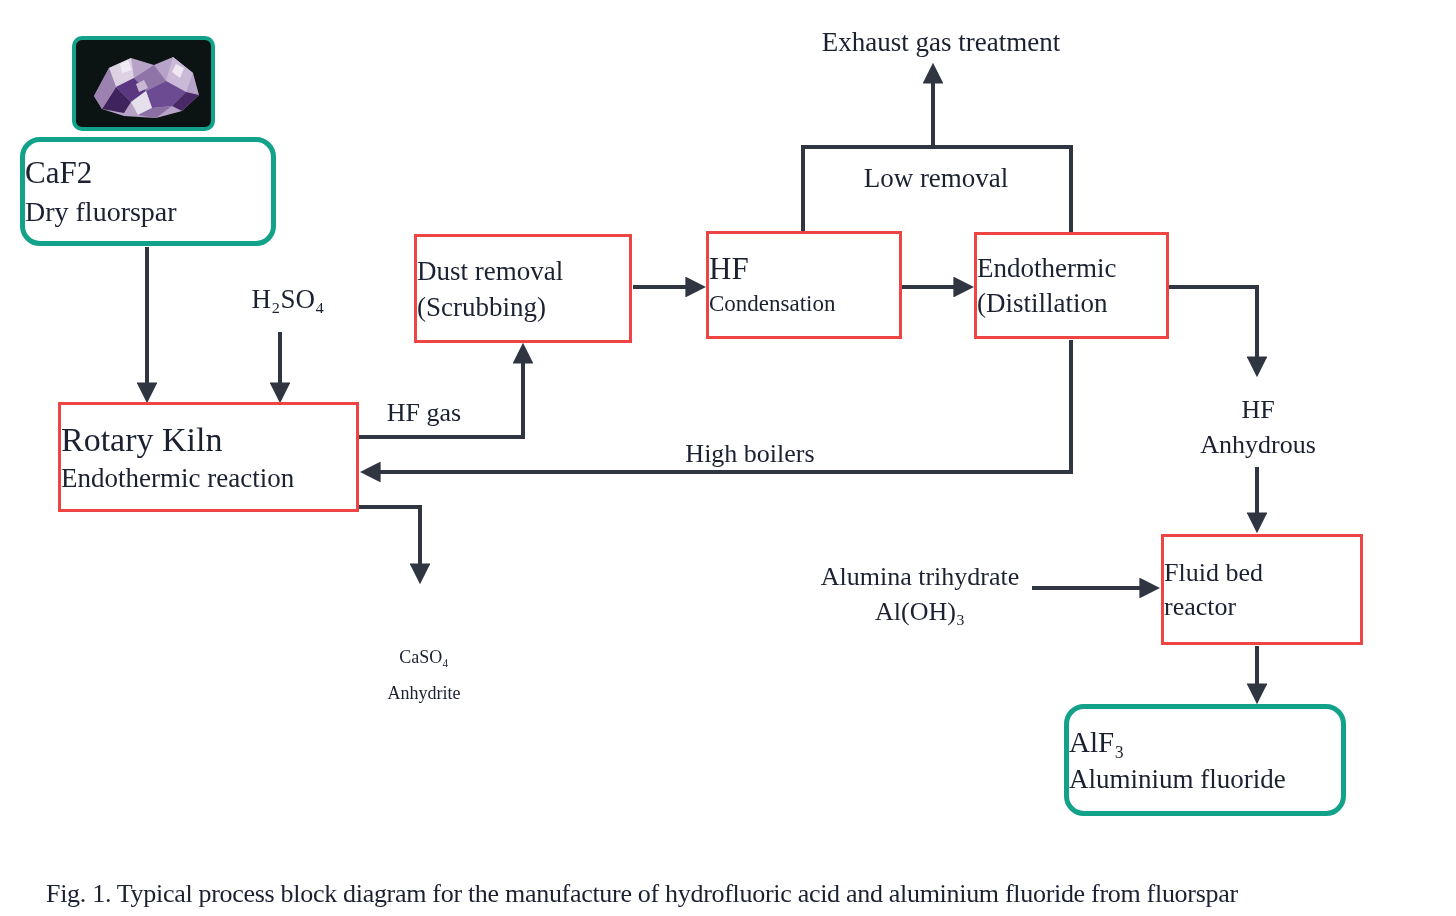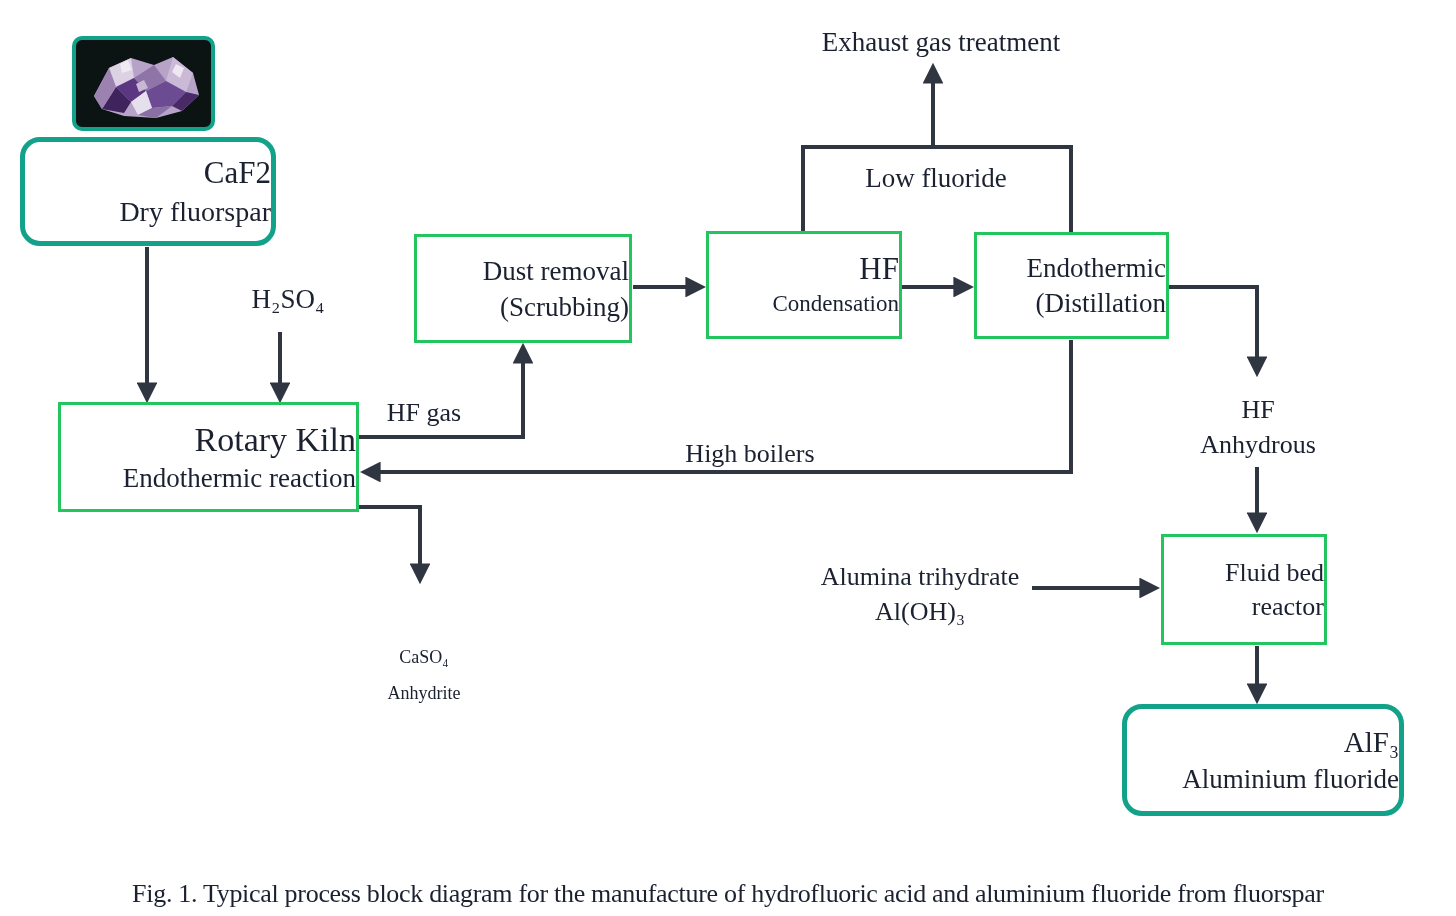--- a/index.html
+++ b/index.html
@@ -2,22 +2,22 @@
 <html><head>
 <meta charset="utf-8">
 <style>
   html,body{margin:0;padding:0;background:#ffffff;}
   body{width:1456px;height:916px;position:relative;overflow:hidden;
        font-family:"Liberation Serif","DejaVu Serif",serif;color:#1b2130;}
   #canvas{position:absolute;left:0;top:0;width:1456px;height:916px;}
   #wires{position:absolute;left:0;top:0;pointer-events:none;}
 
   .node{position:absolute;display:flex;flex-direction:column;justify-content:center;
-        align-items:flex-end;text-align:center;background:#ffffff;box-sizing:border-box;}
-  .plain{border:3px solid #22c55e;}
+        align-items:flex-start;text-align:center;background:#ffffff;box-sizing:border-box;}
+  .plain{border:3px solid #ef4444;}
   .teal{border:5px solid #12a189;border-radius:20px;}
 
   .lbl{position:absolute;text-align:center;line-height:35px;white-space:nowrap;}
 
   
   .n-caf2 .l1{font-size:31px;line-height:40px;}
   .n-caf2 .l2{font-size:28px;line-height:38px;}
   .n-kiln .l1{font-size:34px;line-height:42px;}
   .n-kiln .l2{font-size:27px;line-height:34px;}
   .n-dust .l1,.n-dust .l2{font-size:27px;line-height:36px;}
@@ -26,21 +26,21 @@
   .n-pur .l1,.n-pur .l2{font-size:27px;line-height:35px;}
   .n-fbr .l1,.n-fbr .l2{font-size:26px;line-height:34px;}
   .n-alf3 .l1{font-size:29px;line-height:38px;}
   .n-alf3 .l2{font-size:27px;line-height:36px;}
 
   .photo{position:absolute;left:72px;top:36px;width:143px;height:95px;
          background:#0b1412;border:4px solid #12a189;border-radius:10px;
          box-sizing:border-box;overflow:hidden;}
   .photo svg{display:block;}
 
-  .caption{position:absolute;left:46px;top:878px;width:1364px;text-align:center;
+  .caption{position:absolute;left:46px;top:878px;width:1364px;
            font-size:26px;line-height:32px;white-space:nowrap;letter-spacing:-0.3px;}
 </style>
 </head>
 <body>
 
 <div id="canvas">
 
   <svg id="wires" width="1456" height="916" viewBox="0 0 1456 916">
     <defs>
       <marker id="ah" viewBox="0 0 10 10" refX="7.5" refY="5" markerWidth="5.2" markerHeight="5.2" markerUnits="strokeWidth" orient="auto-start-reverse">
@@ -101,33 +101,33 @@
   <div class="node plain n-hfc" style="left:706px;top:231px;width:196px;height:108px;">
     <div class="l1">HF</div>
     <div class="l2">Condensation</div>
   </div>
 
   <div class="node plain n-pur" style="left:974px;top:232px;width:195px;height:107px;">
     <div class="l1">Endothermic</div>
     <div class="l2">(Distillation</div>
   </div>
 
-  <div class="node plain n-fbr" style="left:1161px;top:534px;width:166px;height:111px;padding-left:6px;">
+  <div class="node plain n-fbr" style="left:1161px;top:534px;width:202px;height:111px;">
     <div class="l1">Fluid bed</div>
     <div class="l2">reactor</div>
   </div>
 
-  <div class="node teal n-alf3" style="left:1122px;top:704px;width:282px;height:112px;padding-left:36px;">
+  <div class="node teal n-alf3" style="left:1064px;top:704px;width:282px;height:112px;">
     <div class="l1">AlF₃</div>
     <div class="l2">Aluminium fluoride</div>
   </div>
 
   <div class="lbl" style="left:791px;top:25px;width:300px;font-size:27px;">Exhaust gas treatment</div>
 
-  <div class="lbl" style="left:836px;top:161px;width:200px;font-size:27px;">Low fluoride</div>
+  <div class="lbl" style="left:836px;top:161px;width:200px;font-size:27px;">Low removal</div>
 
   <div class="lbl" style="left:208px;top:282px;width:160px;font-size:27px;">H₂SO₄</div>
 
   <div class="lbl" style="left:354px;top:395px;width:140px;font-size:26px;">HF gas</div>
 
   <div class="lbl" style="left:650px;top:436px;width:200px;font-size:26px;">High boilers</div>
 
   <div class="lbl" style="left:324px;top:600px;width:200px;font-size:18px;line-height:36px;margin-top:39px;">
     <div>CaSO₄</div>
     <div>Anhydrite</div>

